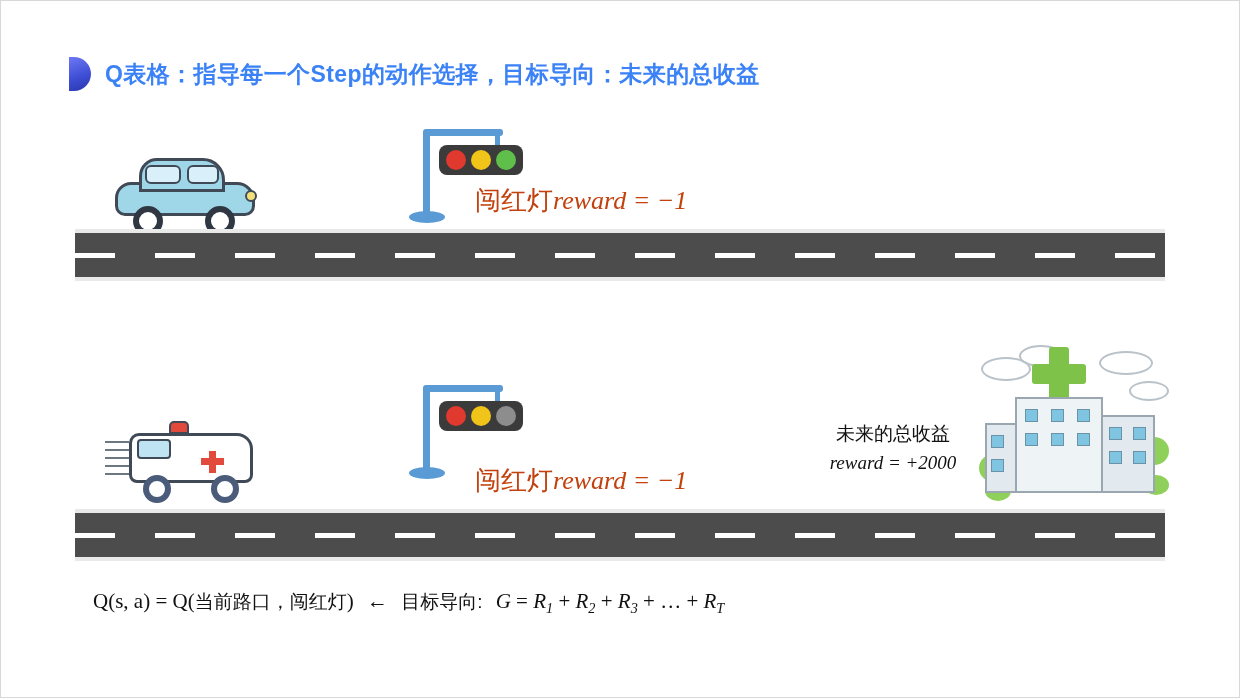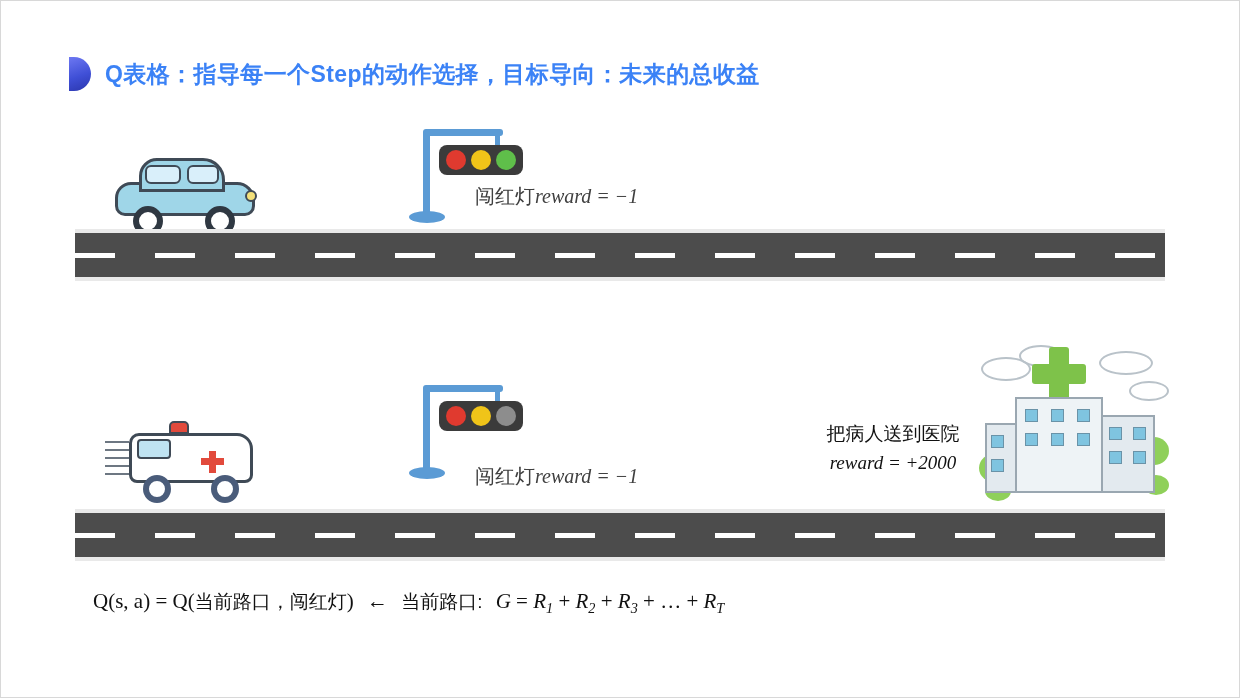--- a/index.html
+++ b/index.html
@@ -132,22 +132,22 @@
   .tl-lamp {
     width: 20px;
     height: 20px;
     border-radius: 50%;
     background: #888;
   }
 
   
   .label {
     position: absolute;
-    font-size: 20px;
-    color: #404040;
+    font-size: 26px;
+    color: #c2410c;
     white-space: nowrap;
   }
   .math { font-family: "Liberation Serif", serif; font-style: italic; }
 
   .hospital-label {
     position: absolute;
     text-align: center;
     font-size: 19px;
     color: #111;
     line-height: 1.55;
@@ -427,21 +427,21 @@
       <div class="tl-lamp" style="background:#f0c419;"></div>
       <div class="tl-lamp" style="background:#8d8d8d;"></div>
     </div>
   </div>
 
   <div class="label" style="left:474px; top:462px;">
     <span>闯红灯</span><span class="math">reward = −1</span>
   </div>
 
   <div class="hospital-label" style="left:802px; top:418px; width:180px;">
-    <div>把病人送到医院</div>
+    <div>未来的总收益</div>
     <div class="math">reward = +2000</div>
   </div>
 
   <div class="hospital">
     <div class="cloud" style="left:2px; top:16px; width:46px; height:20px;"></div>
     <div class="cloud" style="left:40px; top:4px; width:40px; height:18px;"></div>
     <div class="cloud" style="left:120px; top:10px; width:50px; height:20px;"></div>
     <div class="cloud" style="left:150px; top:40px; width:36px; height:16px;"></div>
 
     <div class="bush" style="left:0px; top:112px; width:34px; height:30px;"></div>
@@ -468,21 +468,21 @@
     <div class="win" style="left:154px; top:110px;"></div>
     <div class="win" style="left:12px; top:94px;"></div>
     <div class="win" style="left:12px; top:118px;"></div>
   </div>
 
   <div class="road" id="road-bottom"></div>
 
   <div class="formula">
     <span>Q(s, a) = Q(</span><span class="cjk">当前路口，闯红灯</span><span>)</span>
     <span style="padding:0 8px;">←</span>
-    <span class="cjk">当前路口:</span>
+    <span class="cjk">目标导向:</span>
     <span style="padding-left:8px;">
       <i>G</i>
       <span>=</span>
       <i>R<sub>1</sub></i> +
       <i>R<sub>2</sub></i> +
       <i>R<sub>3</sub></i> +
       <span>…</span> +
       <i>R<sub>T</sub></i>
     </span>
   </div>

